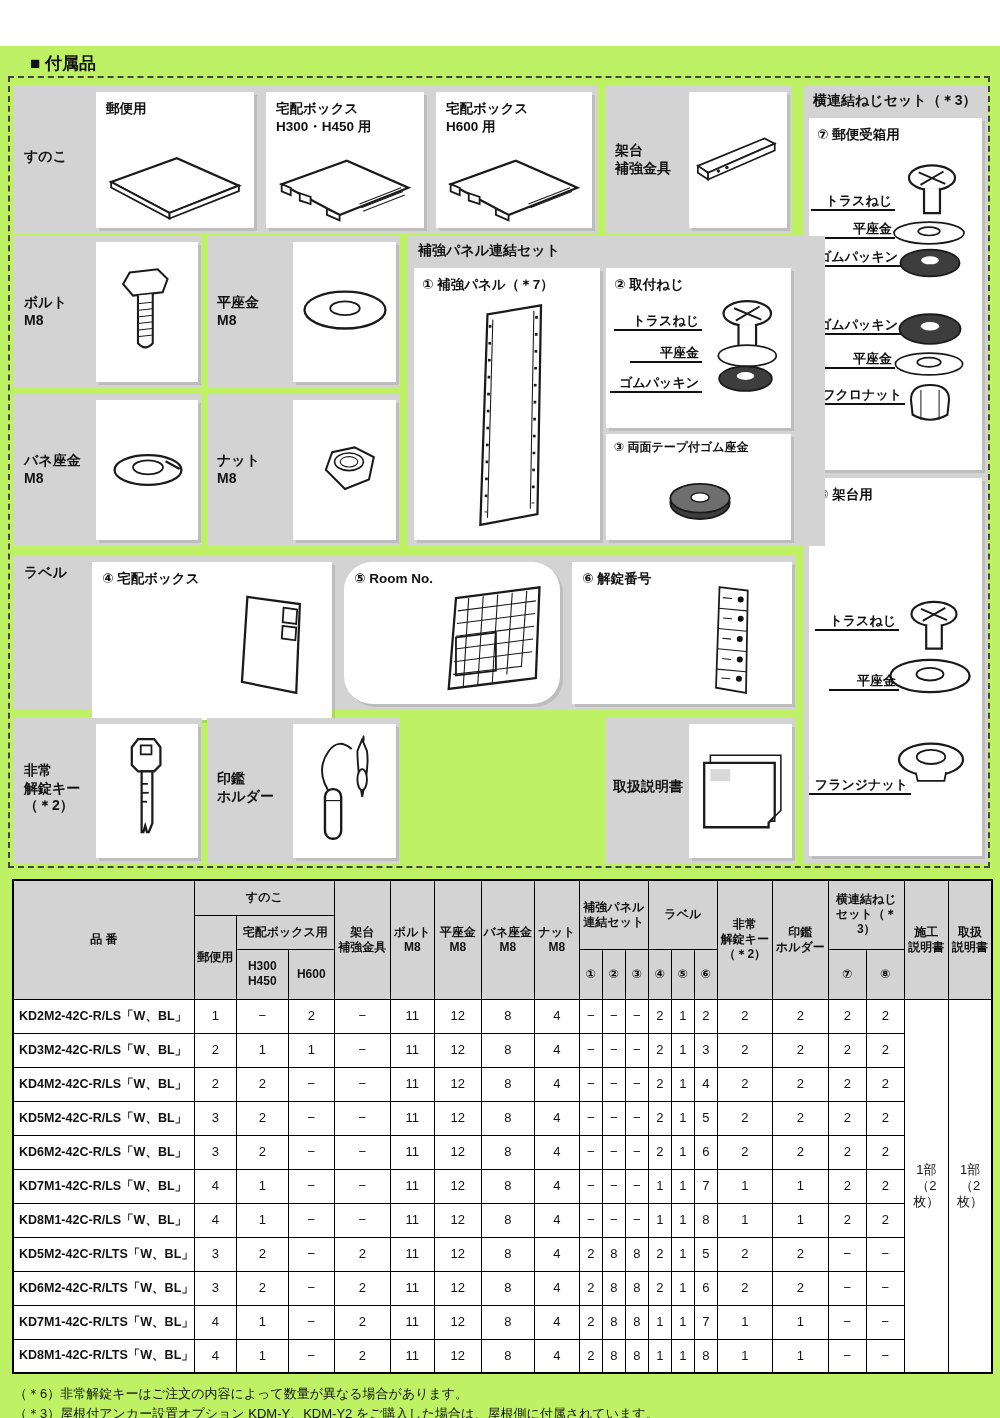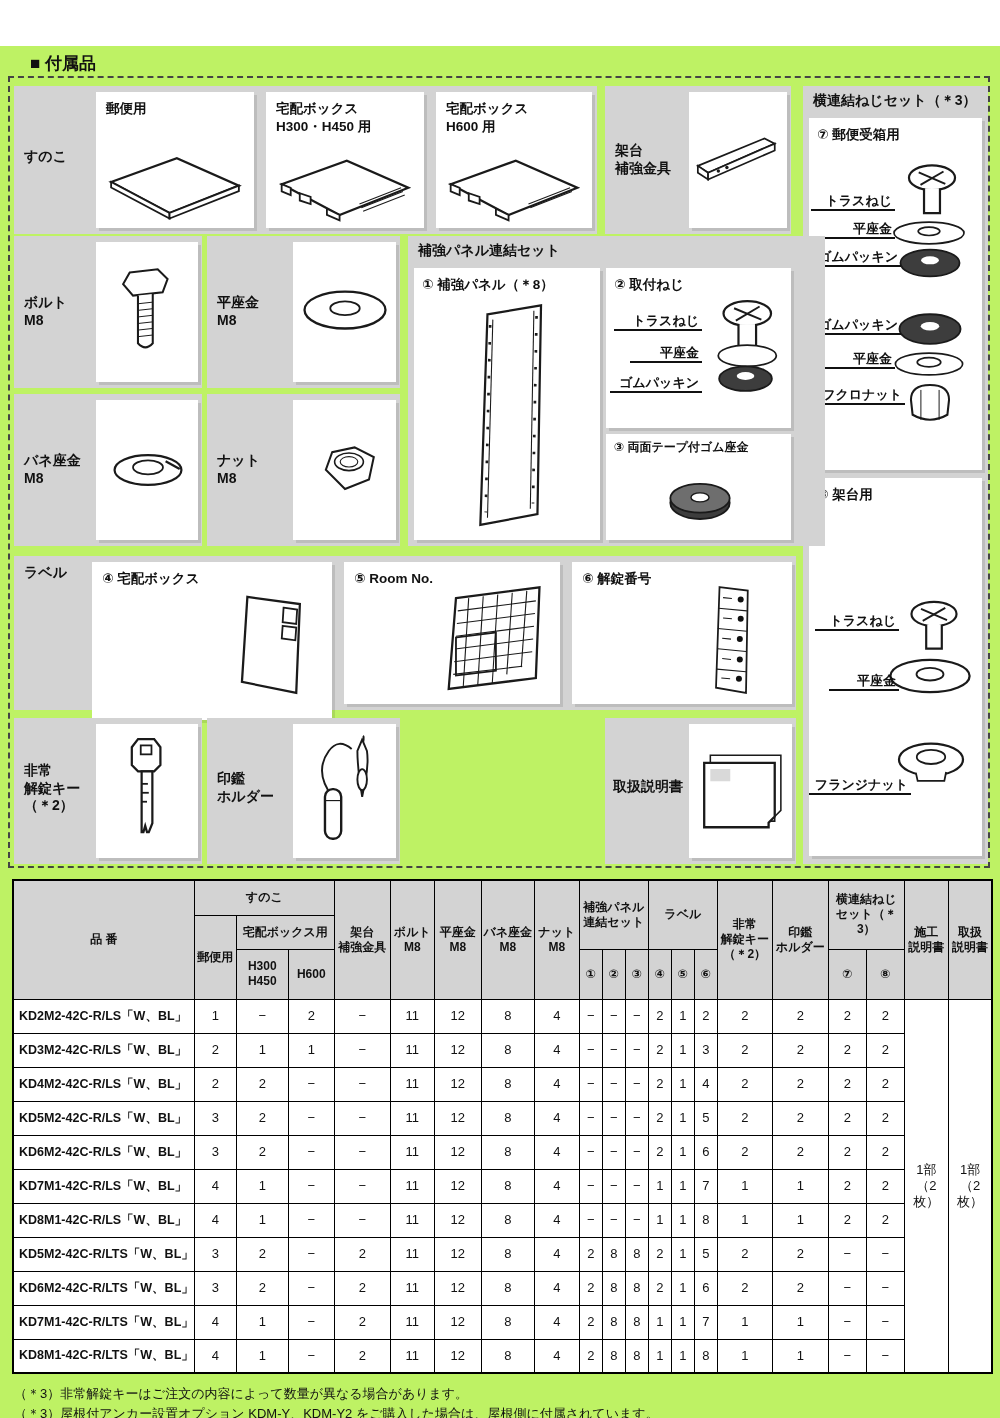--- a/index.html
+++ b/index.html
@@ -201,21 +201,21 @@
           <polygon class="stk" points="26,40 34,18 62,12 86,24 80,52 50,64"></polygon>
           <ellipse class="stk2" cx="55" cy="30" rx="18" ry="11"></ellipse>
           <ellipse class="stk2" cx="55" cy="30" rx="11" ry="6.5" style="stroke-width:1.4"></ellipse>
         </svg>
       </div>
     </div>
 
     <div class="gblock" style="left:398px;top:158px;width:417px;height:310px;">
       <div class="gheader">補強パネル連結セット</div>
       <div class="wbox" style="left:6px;top:32px;width:186px;height:272px;">
-        <div class="btitle" style="left:8px;top:8px;">① 補強パネル（＊8）</div>
+        <div class="btitle" style="left:8px;top:8px;">① 補強パネル（＊7）</div>
         <svg style="left:44px;top:32px;" width="100" height="232" viewBox="0 0 110 260">
           <polygon class="stk" points="32,16 92,6 88,240 24,252"></polygon>
           <line class="thin" x1="38" y1="22" x2="32" y2="244"></line>
           <line class="thin" x1="84" y1="12" x2="80" y2="234"></line>
           <line x1="35" y1="28" x2="30" y2="238" stroke="#1a1a1a" stroke-width="3" stroke-dasharray="3,16"></line>
           <line x1="87" y1="18" x2="83" y2="228" stroke="#1a1a1a" stroke-width="3" stroke-dasharray="3,16"></line>
         </svg>
       </div>
       <div class="wbox" style="left:198px;top:32px;width:185px;height:160px;">
         <div class="btitle" style="left:8px;top:8px;">② 取付ねじ</div>
@@ -245,21 +245,21 @@
     <div class="gblock" style="left:4px;top:478px;width:782px;height:154px;">
       <div class="blabel" style="left:10px;top:8px;">ラベル</div>
       <div class="wbox" style="left:78px;top:6px;width:240px;height:158px;">
         <div class="btitle" style="left:10px;top:8px;">④ 宅配ボックス</div>
         <svg style="left:128px;top:24px;" width="100" height="114" viewBox="0 0 110 126">
           <polygon class="stk" points="30,12 88,20 84,118 24,106"></polygon>
           <polygon class="stk2" points="70,24 85,26 84,42 69,40"></polygon>
           <polygon class="stk2" points="69,44 84,46 83,60 68,58"></polygon>
         </svg>
       </div>
-      <div class="wbox" style="left:330px;top:6px;width:216px;height:142px;">
+      <div class="wbox" style="left:330px;top:6px;width:216px;height:142px;border-radius:28px;">
         <div class="btitle" style="left:10px;top:8px;">⑤ Room No.</div>
         <svg style="left:92px;top:18px;" width="118" height="118" viewBox="0 0 130 130">
           <polygon class="stk" points="22,20 114,8 110,108 14,120"></polygon>
           <line class="thin" x1="24" y1="34" x2="110" y2="23"></line>
           <line class="thin" x1="23" y1="48" x2="109" y2="37"></line>
           <line class="thin" x1="22" y1="62" x2="108" y2="51"></line>
           <line class="thin" x1="21" y1="76" x2="107" y2="65"></line>
           <line class="thin" x1="20" y1="90" x2="106" y2="79"></line>
           <line class="thin" x1="19" y1="104" x2="95" y2="95"></line>
           <line class="thin" x1="36" y1="20" x2="30" y2="118"></line>
@@ -637,17 +637,17 @@
           <td>8</td>
           <td>1</td>
           <td>1</td>
           <td>−</td>
           <td>−</td>
         </tr>
       </tbody>
   </table>
 
   <div class="footnotes">
-    <div>（＊3）非常解錠キーはご注文の内容によって数量が異なる場合があります。</div>
+    <div>（＊6）非常解錠キーはご注文の内容によって数量が異なる場合があります。</div>
     <div>（＊3）屋根付アンカー設置オプション KDM-Y、KDM-Y2 をご購入した場合は、屋根側に付属されています。</div>
   </div>
   <div class="docnum">10787-792</div>
 </div>
 
 </body></html>

